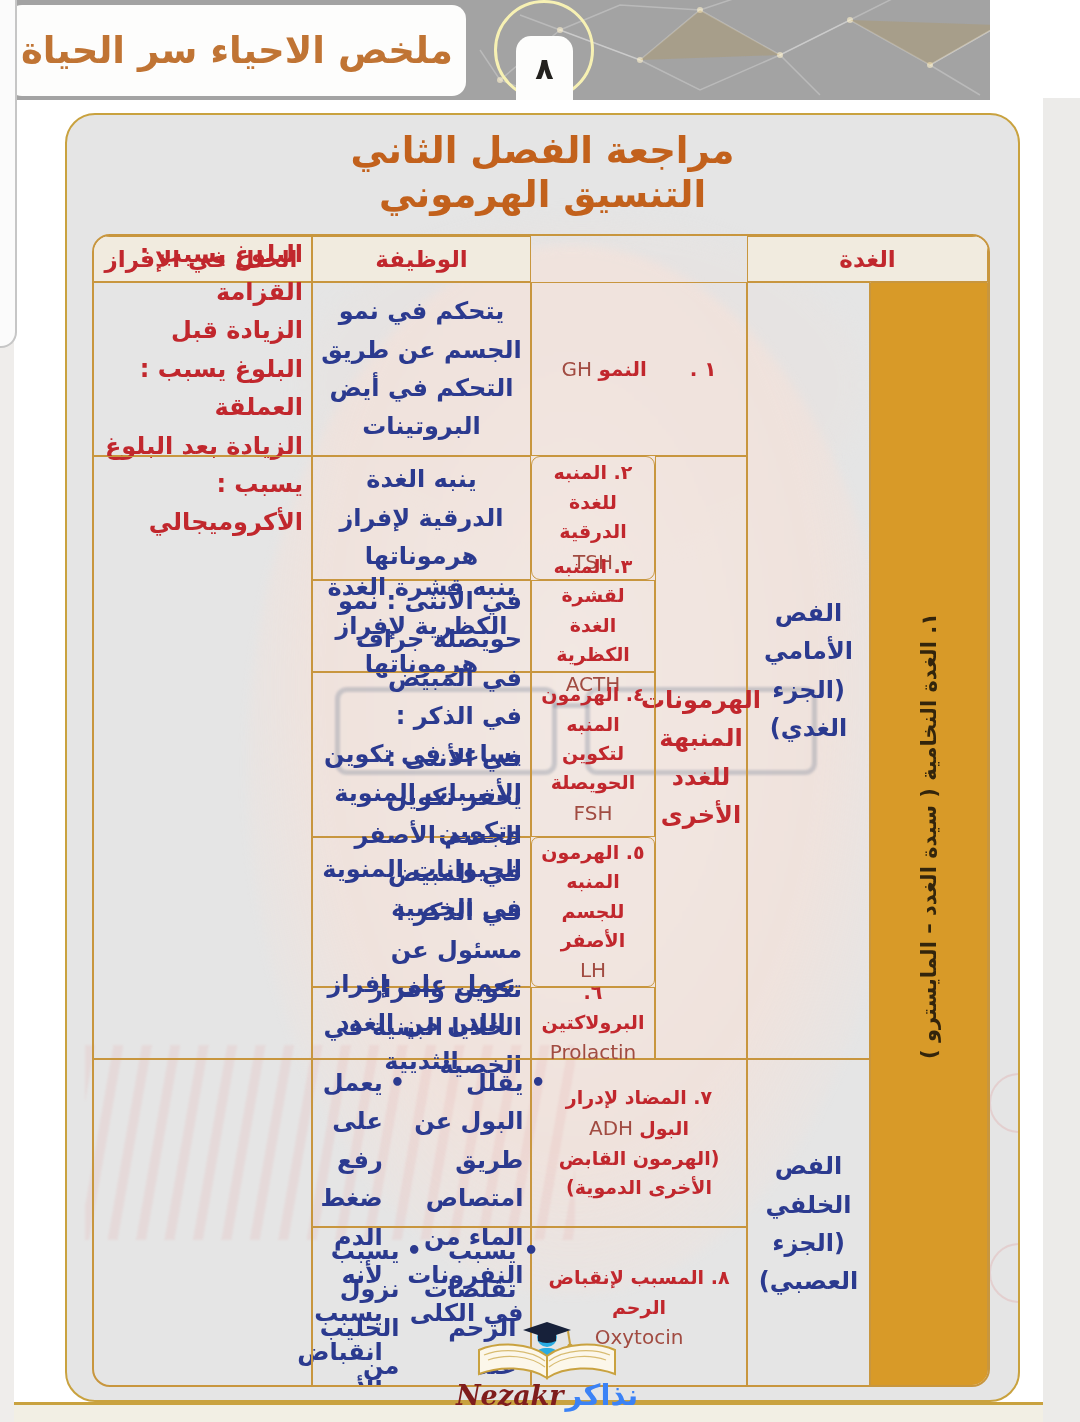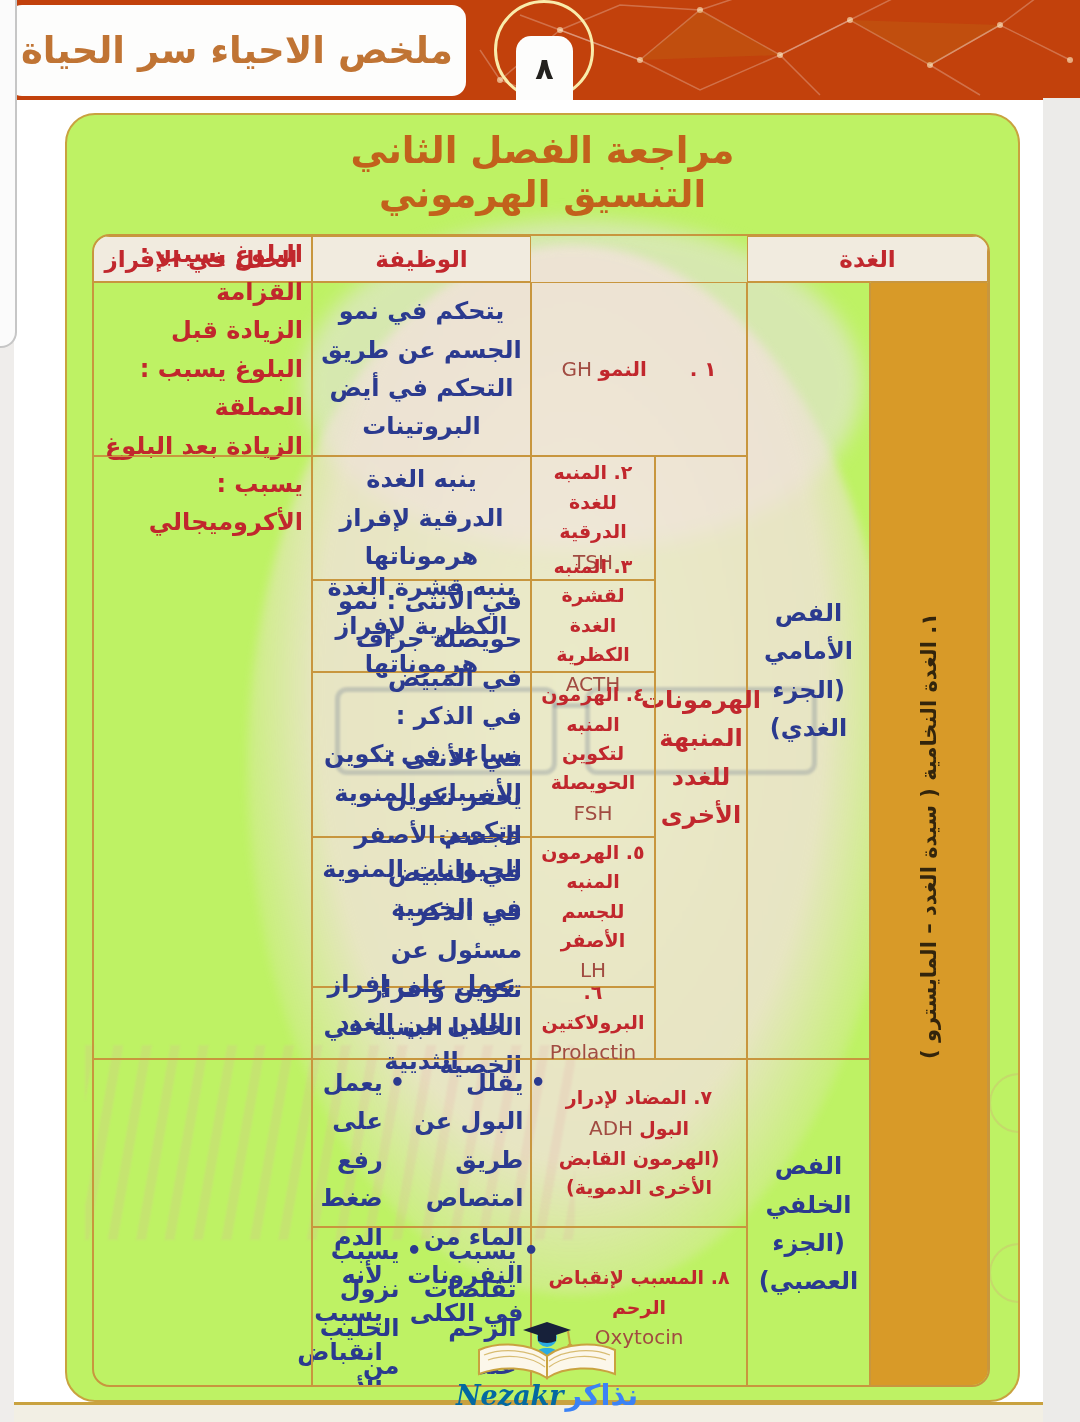--- a/index.html
+++ b/index.html
@@ -10,33 +10,33 @@
   
   .edge-left-strip{left:0;top:0;width:14px;height:1422px;background:#EFEDEB;z-index:3;}
   .edge-left-card{left:0;top:0;width:15px;height:346px;background:#FBFBFB;
       border-right:2px solid #C6C6C6;border-bottom:2px solid #C6C6C6;
       border-bottom-right-radius:16px;z-index:4;}
   .edge-right-strip{right:0;top:98px;width:37px;height:1324px;background:#ECEBE9;z-index:3;}
   .bottom-gold-line{left:0;top:1402px;width:1043px;height:3px;background:#C9A23F;z-index:2;}
   .bottom-band{left:0;top:1405px;width:1043px;height:17px;background:#F2EFE4;z-index:2;}
 
   
-  .banner{left:0;top:0;width:1080px;height:100px;background:#c2410c;z-index:2;overflow:hidden;}
+  .banner{left:0;top:0;width:990px;height:100px;background:#a3a3a3;z-index:2;overflow:hidden;}
   .banner svg{position:absolute;left:0;top:0;}
   .banner-label{position:absolute;left:8px;top:5px;width:458px;height:91px;background:#FDFDFC;
       border-radius:14px;display:flex;align-items:center;justify-content:center;z-index:3;}
   .banner-label span{color:#C07434;font-size:37px;font-weight:bold;letter-spacing:-1px;}
   .crescent{position:absolute;left:494px;top:0px;width:100px;height:100px;border-radius:50%;
       border:3px solid rgba(252,245,180,.95);box-sizing:border-box;z-index:3;}
   .page-tab{position:absolute;left:516px;top:36px;width:57px;height:64px;background:#FDFDFC;
       border-radius:15px 15px 0 0;display:flex;align-items:center;justify-content:center;z-index:4;}
   .page-tab span{font-size:30px;color:#23211E;font-weight:bold;}
 
   
-  .container{left:65px;top:113px;width:955px;height:1289px;background:#bef264;
+  .container{left:65px;top:113px;width:955px;height:1289px;background:#e5e5e5;
       border:2px solid #C9A23F;border-radius:30px;box-sizing:border-box;z-index:2;overflow:hidden;}
   .review-title{position:absolute;left:0;top:14px;width:100%;text-align:center;
       color:#C2611C;font-size:37px;font-weight:bold;line-height:1.2;z-index:2;}
 
   
   .wm{position:absolute;z-index:0;}
   .wm-face{left:180px;top:130px;width:650px;height:1050px;border-radius:50%;
       background:radial-gradient(ellipse at 50% 42%, #F6E9E3 0%, #F2E2DB 55%, rgba(243,227,220,0) 78%);
       filter:blur(5px);opacity:.8;}
   .wm-hair{left:235px;top:105px;width:560px;height:330px;border-radius:50%;
@@ -68,21 +68,21 @@
   .bullets{flex-direction:row;align-items:flex-start;justify-content:center;gap:2px;text-align:right;}
   .bullet{display:flex;gap:7px;}
   .bullet::before{content:"•";color:#2B3A8F;font-weight:bold;}
   .goldbar{background:#D89A28;grid-column:1/2;grid-row:2/10;border-bottom-right-radius:16px;}
   .vtext{transform:rotate(-90deg);white-space:nowrap;color:#33250C;font-size:21px;font-weight:bold;}
   .row1-h{flex-direction:row;justify-content:space-around;font-size:20px;}
 
   
   .logo{left:462px;top:1320px;width:170px;z-index:6;display:flex;flex-direction:column;align-items:center;}
   .logo-text{display:flex;align-items:baseline;gap:2px;direction:ltr;margin-top:-4px;}
-  .logo-en{color:#0369a1;font-size:27px;font-weight:bold;font-style:italic;
+  .logo-en{color:#7f1d1d;font-size:27px;font-weight:bold;font-style:italic;
       font-family:"DejaVu Serif",serif;}
   .logo-ar{color:#3b82f6;font-size:29px;font-weight:bold;}
 </style>
 </head>
 <body>
 
 <div class="abs edge-left-strip"></div>
 <div class="abs edge-left-card"></div>
 <div class="abs edge-right-strip"></div>
 <div class="abs bottom-gold-line"></div>
@@ -158,40 +158,40 @@
       </span>
     </div>
     <div class="cell blue fn preline" style="grid-column:5/6;grid-row:2;">يتحكم في نمو الجسم عن طريق التحكم في أيض البروتينات</div>
     <div class="cell red fn preline" style="grid-column:6/7;grid-row:2;text-align:right;">النقص قبل البلوغ يسبب :
 القزامة
 الزيادة قبل البلوغ يسبب :
 العملقة
 الزيادة بعد البلوغ يسبب :
 الأكروميجالي</div>
 
-    <div class="cell hormone" style="grid-column:4/5;grid-row:3;">
+    <div class="cell hormone" style="grid-column:4/5;grid-row:3;border-radius:9px;">
       <span class="red">٢. المنبه للغدة الدرقية</span>
       <span class="en">TSH</span>
     </div>
     <div class="cell blue fn" style="grid-column:5/6;grid-row:3;">ينبه الغدة الدرقية لإفراز هرموناتها</div>
 
     <div class="cell hormone" style="grid-column:4/5;grid-row:4;">
       <span class="red">٣. المنبه لقشرة الغدة الكظرية</span>
       <span class="en">ACTH</span>
     </div>
     <div class="cell blue fn" style="grid-column:5/6;grid-row:4;">ينبه قشرة الغدة الكظرية لإفراز هرموناتها</div>
 
     <div class="cell hormone" style="grid-column:4/5;grid-row:5;">
       <span class="red">٤. الهرمون المنبه لتكوين الحويصلة</span>
       <span class="en">FSH</span>
     </div>
     <div class="cell blue fn preline" style="grid-column:5/6;grid-row:5;text-align:right;">في الأنثى : نمو حويصلة جراف في المبيض
 في الذكر : يساعد في تكوين الأنيببات المنوية وتكوين الحيوانات المنوية في الخصية</div>
 
-    <div class="cell hormone" style="grid-column:4/5;grid-row:6;">
+    <div class="cell hormone" style="grid-column:4/5;grid-row:6;border-radius:7px;">
       <span class="red">٥. الهرمون المنبه للجسم الأصفر</span>
       <span class="en">LH</span>
     </div>
     <div class="cell blue fn preline" style="grid-column:5/6;grid-row:6;text-align:right;">في الأنثى : يحفز تكوين الجسم الأصفر في المبيض
 في الذكر : مسئول عن تكوين وافراز الخلايا البينية في الخصية</div>
 
     <div class="cell hormone" style="grid-column:4/5;grid-row:7;">
       <span class="red">٦. البرولاكتين</span>
       <span class="en">Prolactin</span>
     </div>

